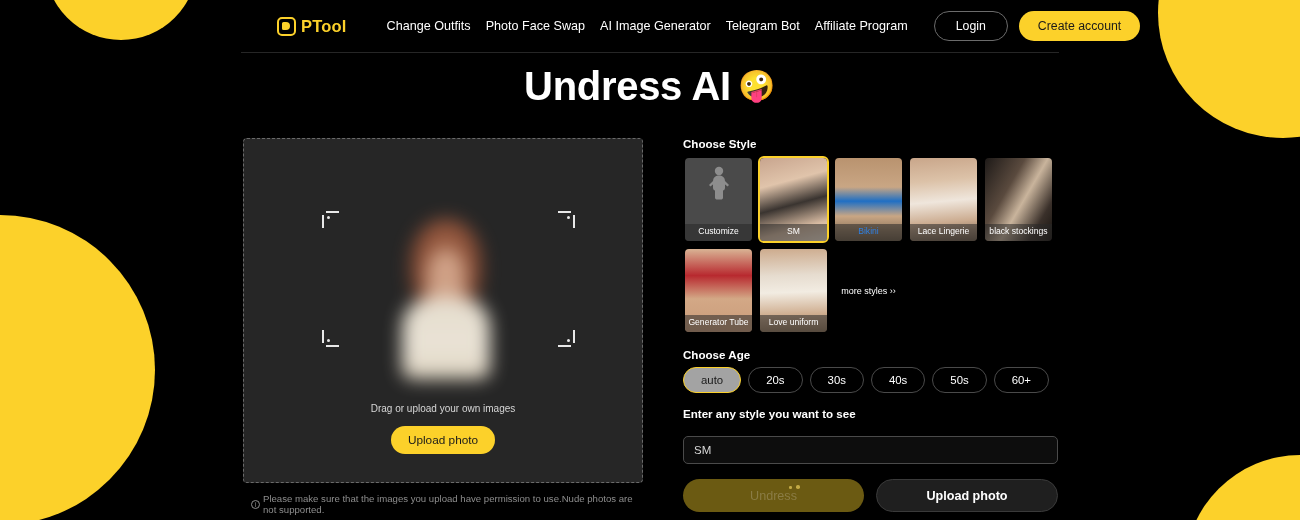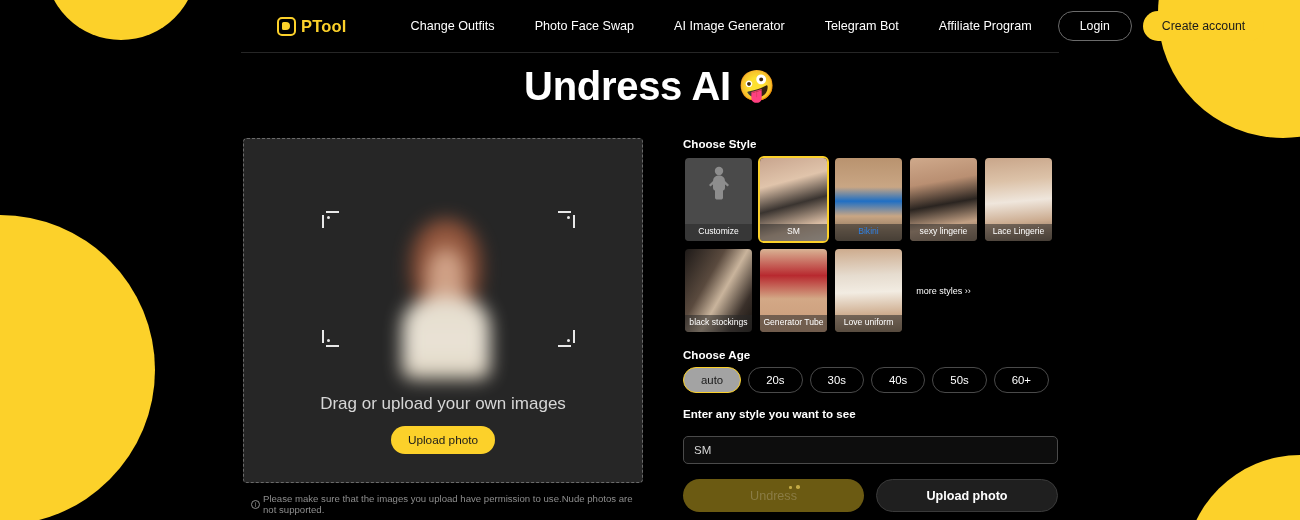--- a/index.html
+++ b/index.html
@@ -28,21 +28,21 @@
   .logo-mark {
     width: 19px; height: 19px; border: 2.2px solid #FCD12A; border-radius: 5px;
     position: relative; flex: none;
   }
   .logo-mark::after {
     content: ""; position: absolute; left: 3px; top: 3px;
     width: 8px; height: 8px; background: #FCD12A; border-radius: 2px 5px 5px 2px;
   }
   .logo-text { color: #FCD12A; font-size: 16.5px; font-weight: bold; letter-spacing: .2px; }
 
-  .nav { display: flex; align-items: flex-end; gap: 40px; margin-left: 64px; }
+  .nav { display: flex; align-items: flex-end; gap: 15px; margin-left: 40px; }
   .nav-link { color: #ffffff; font-size: 12.6px; white-space: nowrap; cursor: pointer; }
 
   .btn-login {
     margin-left: 26px; color: #fff; font-size: 12.3px;
     border: 1px solid #6b6b6b; border-radius: 17px;
     padding: 7px 21px; background: transparent; cursor: pointer; white-space: nowrap;
   }
   .btn-create {
     margin-left: 11px; color: #1a1a1a; font-size: 12.3px;
     background: #FCD12A; border: none; border-radius: 17px;
@@ -90,21 +90,21 @@
   }
   .pf-skin {
     position: absolute; left: 30px; top: 30px; width: 40px; height: 62px;
     background: #d9a88c; border-radius: 45%;
   }
   .pf-dress {
     position: absolute; left: 6px; top: 78px; width: 88px; height: 82px;
     background: linear-gradient(180deg, #efe6d6 0%, #f5eee0 60%, #e8ddc9 100%);
     border-radius: 36% 36% 12% 12%;
   }
-  .dz-text { color: #d6d6d6; font-size: 17px; margin-bottom: 12px; }
+  .dz-text { color: #d6d6d6; font-size: 10px; margin-bottom: 12px; }
   .dz-btn {
     background: #FCD12A; color: #1a1a1a; font-size: 11.8px;
     border: none; border-radius: 14px; padding: 7px 17px; cursor: pointer;
   }
   .disclaimer {
     display: flex; align-items: center; gap: 3px;
     color: #8d8d8d; font-size: 9.6px; margin-top: 10px; padding-left: 8px;
   }
   .info-ico { width: 9px; height: 9px; border: 1px solid #8d8d8d; border-radius: 50%;
     font-size: 7px; line-height: 7.5px; text-align: center; flex: none; }
@@ -261,24 +261,20 @@
       <div class="style-tile selected">
         <div class="tile-img art-sm"></div>
         <div class="tile-caption">SM</div>
       </div>
 
       <div class="style-tile">
         <div class="tile-img art-bikini"></div>
         <div class="tile-caption blue">Bikini</div>
       </div>
 
-      <div class="style-tile">
-        <div class="tile-img art-sexy"></div>
-        <div class="tile-caption">sexy lingerie</div>
-      </div>
 
       <div class="style-tile">
         <div class="tile-img art-lace"></div>
         <div class="tile-caption">Lace Lingerie</div>
       </div>
 
       <div class="style-tile">
         <div class="tile-img art-stock"></div>
         <div class="tile-caption">black stockings</div>
       </div>

